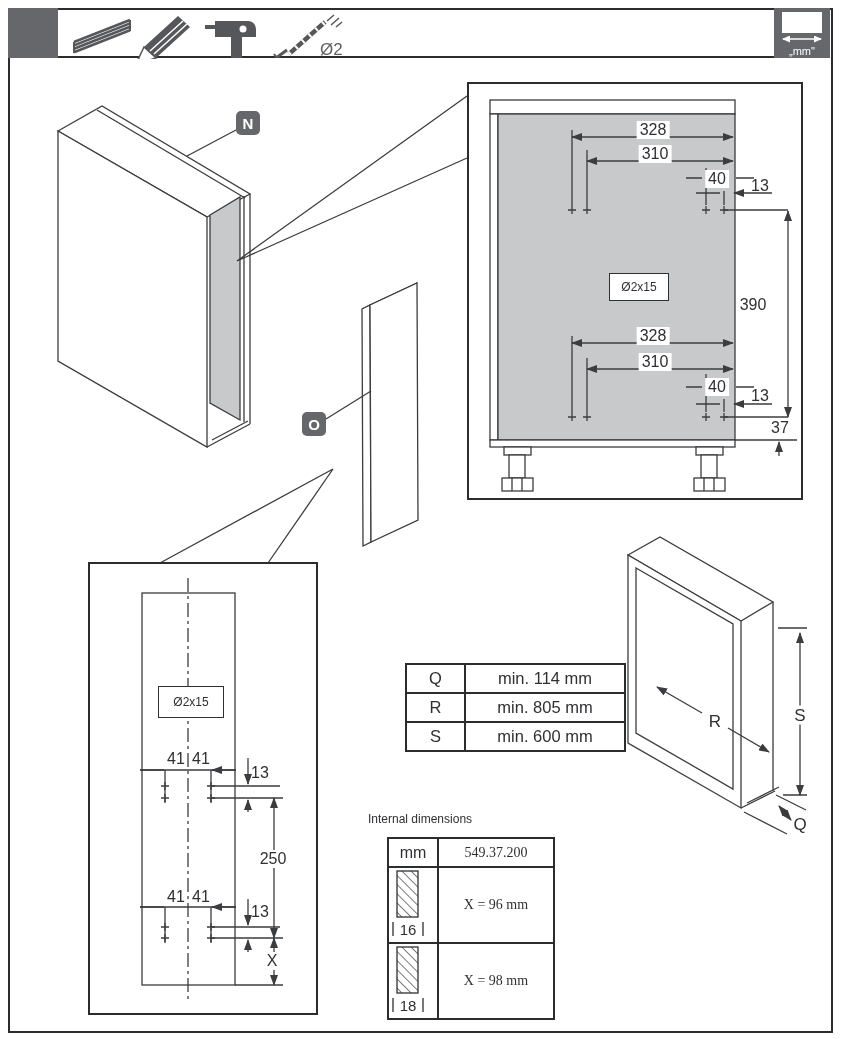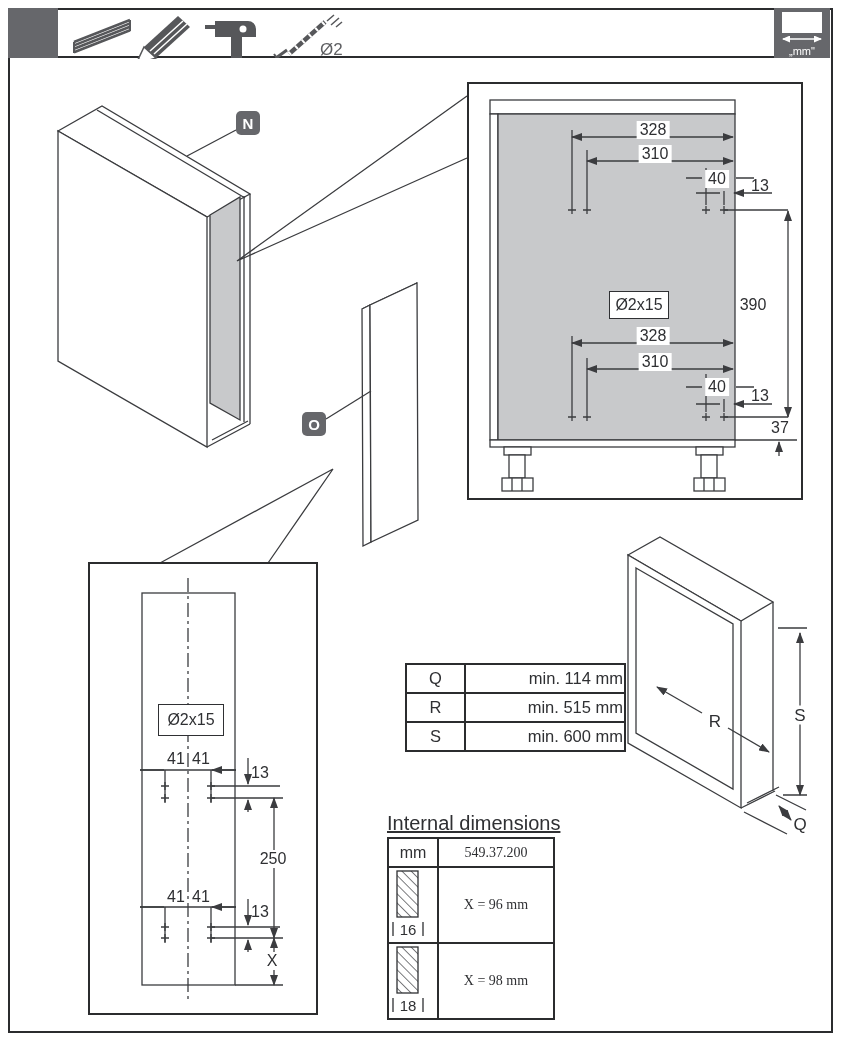--- a/index.html
+++ b/index.html
@@ -12,28 +12,28 @@
   .fw{fill:#ffffff;}
   .fg{fill:#c8c9cb;}
   .dim{position:absolute;font-size:16px;line-height:1;white-space:nowrap;
        transform:translate(-50%,-50%);z-index:5;color:#2f3033;}
   .dim.bg{background:#fff;padding:1px 3px;}
   .dim.big{font-size:17px;}
   .badge{position:absolute;width:24px;height:24px;background:#66676b;color:#fff;
          border-radius:5px;display:flex;align-items:center;justify-content:center;
          font-weight:bold;font-size:15px;z-index:5;}
   .specbox{position:absolute;background:#fff;border:1.5px solid #2f3033;display:flex;
-           align-items:center;justify-content:center;font-size:16px;z-index:5;margin-top:18px;}
+           align-items:center;justify-content:center;font-size:12px;z-index:5;}
   .panelborder{position:absolute;border:2px solid #2b2c2e;z-index:4;background:transparent;pointer-events:none;}
   table{border-collapse:collapse;}
   .qrs{position:absolute;left:405px;top:663px;z-index:5;}
   .qrs td{border:2px solid #2b2c2e;font-size:16.5px;text-align:center;height:25px;}
   .qrs td.k{width:55px;}
-  .qrs td.v{width:156px;text-align:right;}
-  .idim-title{position:absolute;left:387px;top:812px;font-size:20px;z-index:5;text-decoration:underline;}
+  .qrs td.v{width:156px;}
+  .idim-title{position:absolute;left:368px;top:812px;font-size:12px;z-index:5;}
   .idim{position:absolute;left:387px;top:837px;z-index:5;}
   .idim td{border:2px solid #2b2c2e;text-align:center;font-size:16px;}
   .idim td.c1{width:46px;}
   .idim td.c2{width:112px;font-size:14px;font-family:Liberation Serif, serif;}
   .idim tr.hd td{height:25px;margin-top:27px;}
   .idim tr.rw td{height:72px;}
   .hdr-sq{position:absolute;left:8px;top:8px;width:50px;height:50px;background:#66676b;z-index:6;}
   .mmbox{position:absolute;left:774px;top:8px;width:56px;height:50px;background:#66676b;z-index:6;}
   .mmbox .rect{position:absolute;left:8px;top:4px;width:40px;height:21px;background:#fff;}
   .mmbox .lbl{position:absolute;left:0;top:37px;width:56px;text-align:center;
@@ -224,21 +224,21 @@
   <span class="dim big" style="left:800px;top:824px;">Q</span>
 
   <table class="qrs">
     <tbody>
         <tr>
       <td class="k">Q</td>
       <td class="v">min. 114 mm</td>
     </tr>
     <tr>
       <td class="k">R</td>
-      <td class="v">min. 515 mm</td>
+      <td class="v">min. 805 mm</td>
     </tr>
     <tr>
       <td class="k">S</td>
       <td class="v">min. 600 mm</td>
     </tr>
   </tbody>
     </table>
 
   <div class="idim-title">Internal dimensions</div>
   <table class="idim">

